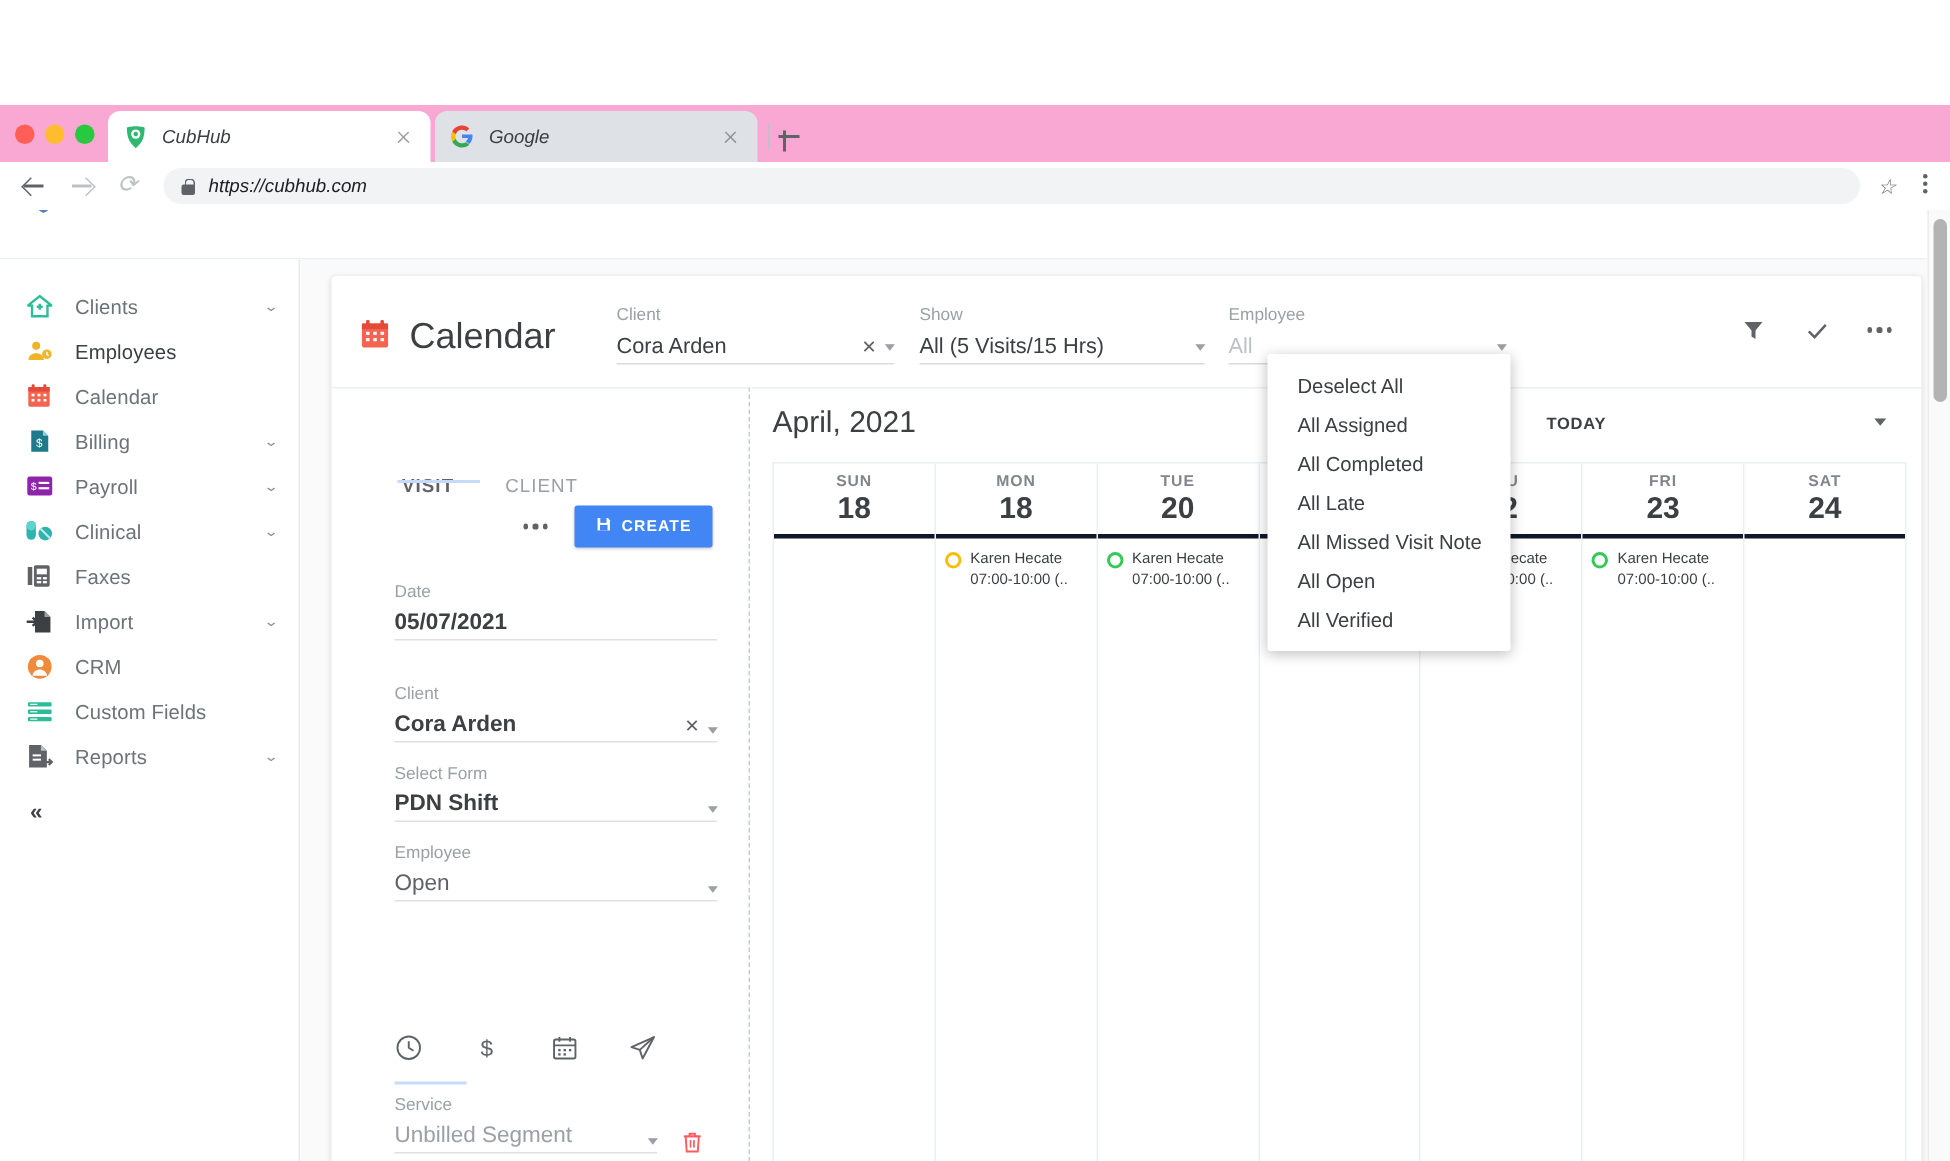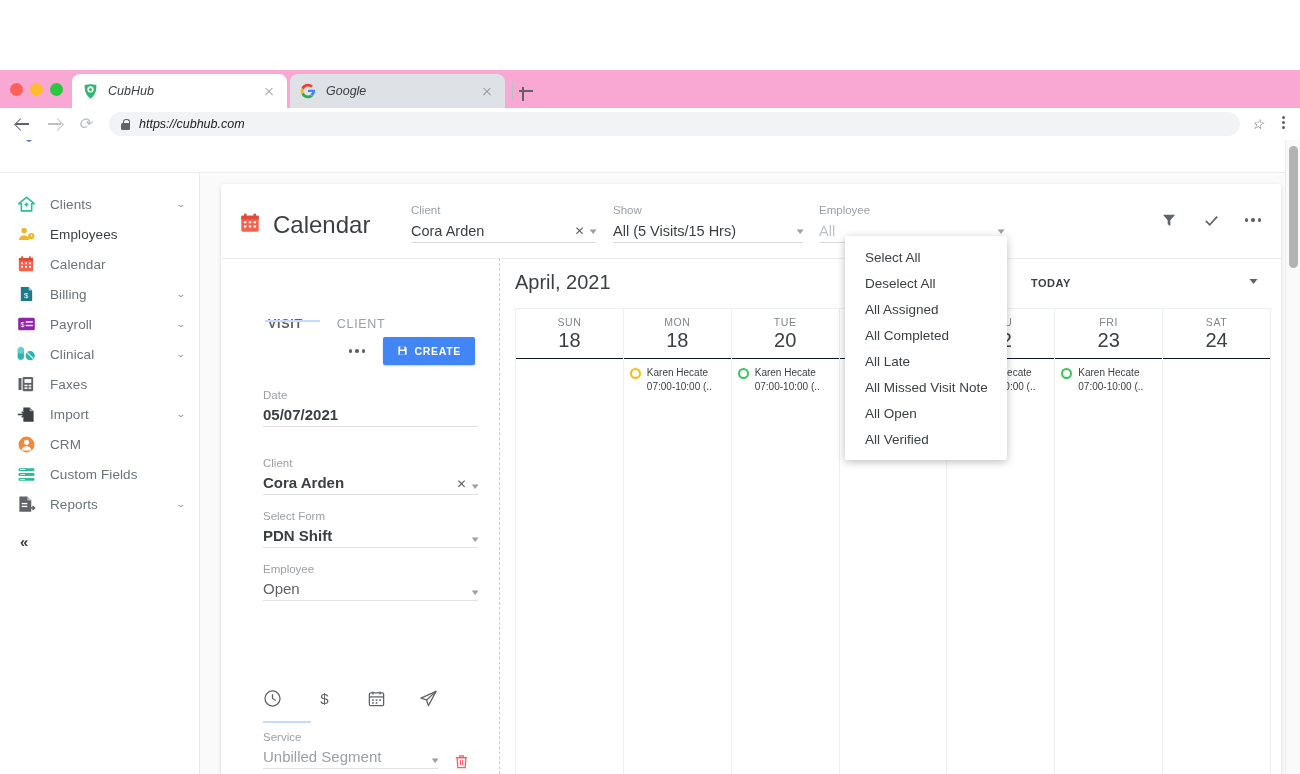--- a/index.html
+++ b/index.html
@@ -131,22 +131,22 @@
   .cal-month { position:absolute; left:14px; top:12px; font-size:20px; color:#3c4043; }
   .today-btn { position:absolute; left:530px; top:18px; font-size:11px; font-weight:bold;
                color:#3c4043; letter-spacing:.5px; cursor:pointer; }
   .view-caret { position:absolute; left:750px; top:16px; font-size:10px; color:#5f6368;
                 transform:scaleX(1.6); }
 
   .grid { position:absolute; left:14px; top:49px; width:756px; height:540px;
           border:1px solid #eceff1; border-bottom:none; display:flex; }
   .col { flex:1; border-right:1px solid #eceff1; }
   .col:last-child { border-right:none; }
-  .col-head { height:50px; border-bottom:1px solid #0f172a; display:flex; flex-direction:column;
-              align-items:center; justify-content:center; }
+  .col-head { height:50px; border-bottom:3px solid #0f172a; display:flex; flex-direction:column;
+              align-items:center; justify-content:center;font-weight:bold; }
   .dow { font-size:10.5px; color:#80868b; letter-spacing:.6px; }
   .dnum { font-size:20px; color:#3c4043; line-height:24px; }
   .evt { display:flex; align-items:flex-start; padding:7px 4px 0 6px; gap:6px; }
   .evt-dot { width:11px; height:11px; border-radius:50%; border:2px solid #34c759;
              flex:0 0 11px; margin-top:2px; }
   .evt-dot.amber { border-color:#fbbc04; }
   .evt-txt { font-size:10px; color:#3c4043; line-height:14px; overflow:hidden; }
   .evt-time { font-size:10px; color:#3c4043; white-space:nowrap; }
 
   
@@ -652,21 +652,20 @@
               <span class="dow">SAT</span>
               <span class="dnum">24</span>
             </div>
           </div>
 
         </div>
       </div>
     </div>
 
     <div class="menu" style="left:845px; top:96px;">
-      <div class="menu-item">Select All</div>
       <div class="menu-item">Deselect All</div>
       <div class="menu-item">All Assigned</div>
       <div class="menu-item">All Completed</div>
       <div class="menu-item">All Late</div>
       <div class="menu-item">All Missed Visit Note</div>
       <div class="menu-item">All Open</div>
       <div class="menu-item">All Verified</div>
     </div>
   </div>
 

